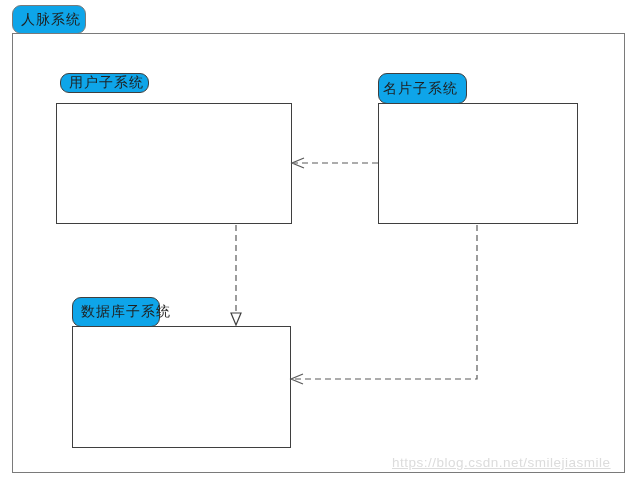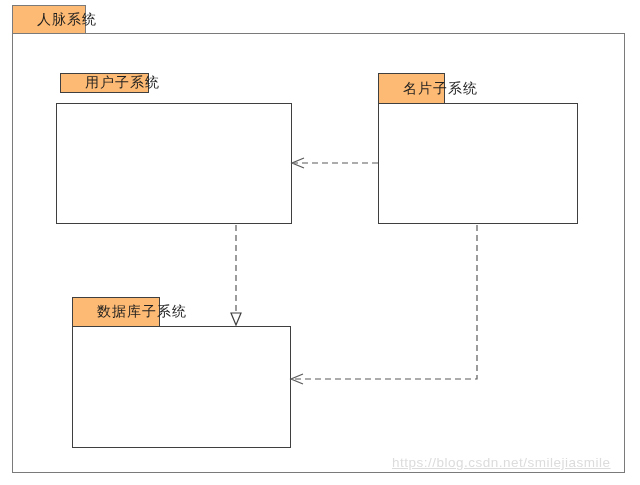--- a/index.html
+++ b/index.html
@@ -12,45 +12,46 @@
     position: relative;
     width: 640px;
     height: 485px;
     background: #ffffff;
     overflow: hidden;
   }
   
   .pkg-tab {
     position: absolute;
     box-sizing: border-box;
-    background: #fdba74;
+    background: #0ea5e9;
     display: flex;
     align-items: center;
-    padding: 0 24px;
+    padding: 0 8px;
     font-size: 14px;
     letter-spacing: 1px;
     color: #1f1f1f;
     white-space: nowrap;
     z-index: 3;
+    border-radius: 9px;
   }
   .pkg-body {
     position: absolute;
     box-sizing: border-box;
     background: #ffffff;
     z-index: 2;
   }
   
   .outer-tab  { border: 1px solid #7a7a7a; left: 12px;  top: 5px;   width: 74px;  height: 29px; }
   .outer-body { border: 1px solid #7a7a7a; left: 12px;  top: 33px;  width: 613px; height: 440px; background: transparent; z-index: 1; }
 
   
   .user-tab  { border: 1px solid #3f3f3f; left: 60px;  top: 73px;  width: 89px;  height: 20px; }
   .user-body { border: 1px solid #3f3f3f; left: 56px;  top: 103px; width: 236px; height: 121px; }
 
-  .card-tab  { border: 1px solid #3f3f3f; left: 378px; top: 73px;  width: 67px;  height: 31px; }
+  .card-tab  { border: 1px solid #3f3f3f; left: 378px; top: 73px;  width: 89px;  height: 31px; justify-content: flex-end; }
   .card-body { border: 1px solid #3f3f3f; left: 378px; top: 103px; width: 200px; height: 121px; }
 
   .db-tab    { border: 1px solid #3f3f3f; left: 72px;  top: 297px; width: 88px; height: 30px; }
   .db-body   { border: 1px solid #3f3f3f; left: 72px;  top: 326px; width: 219px; height: 122px; }
 
   
   .arrow-layer {
     position: absolute;
     left: 0; top: 0;
     width: 640px;

